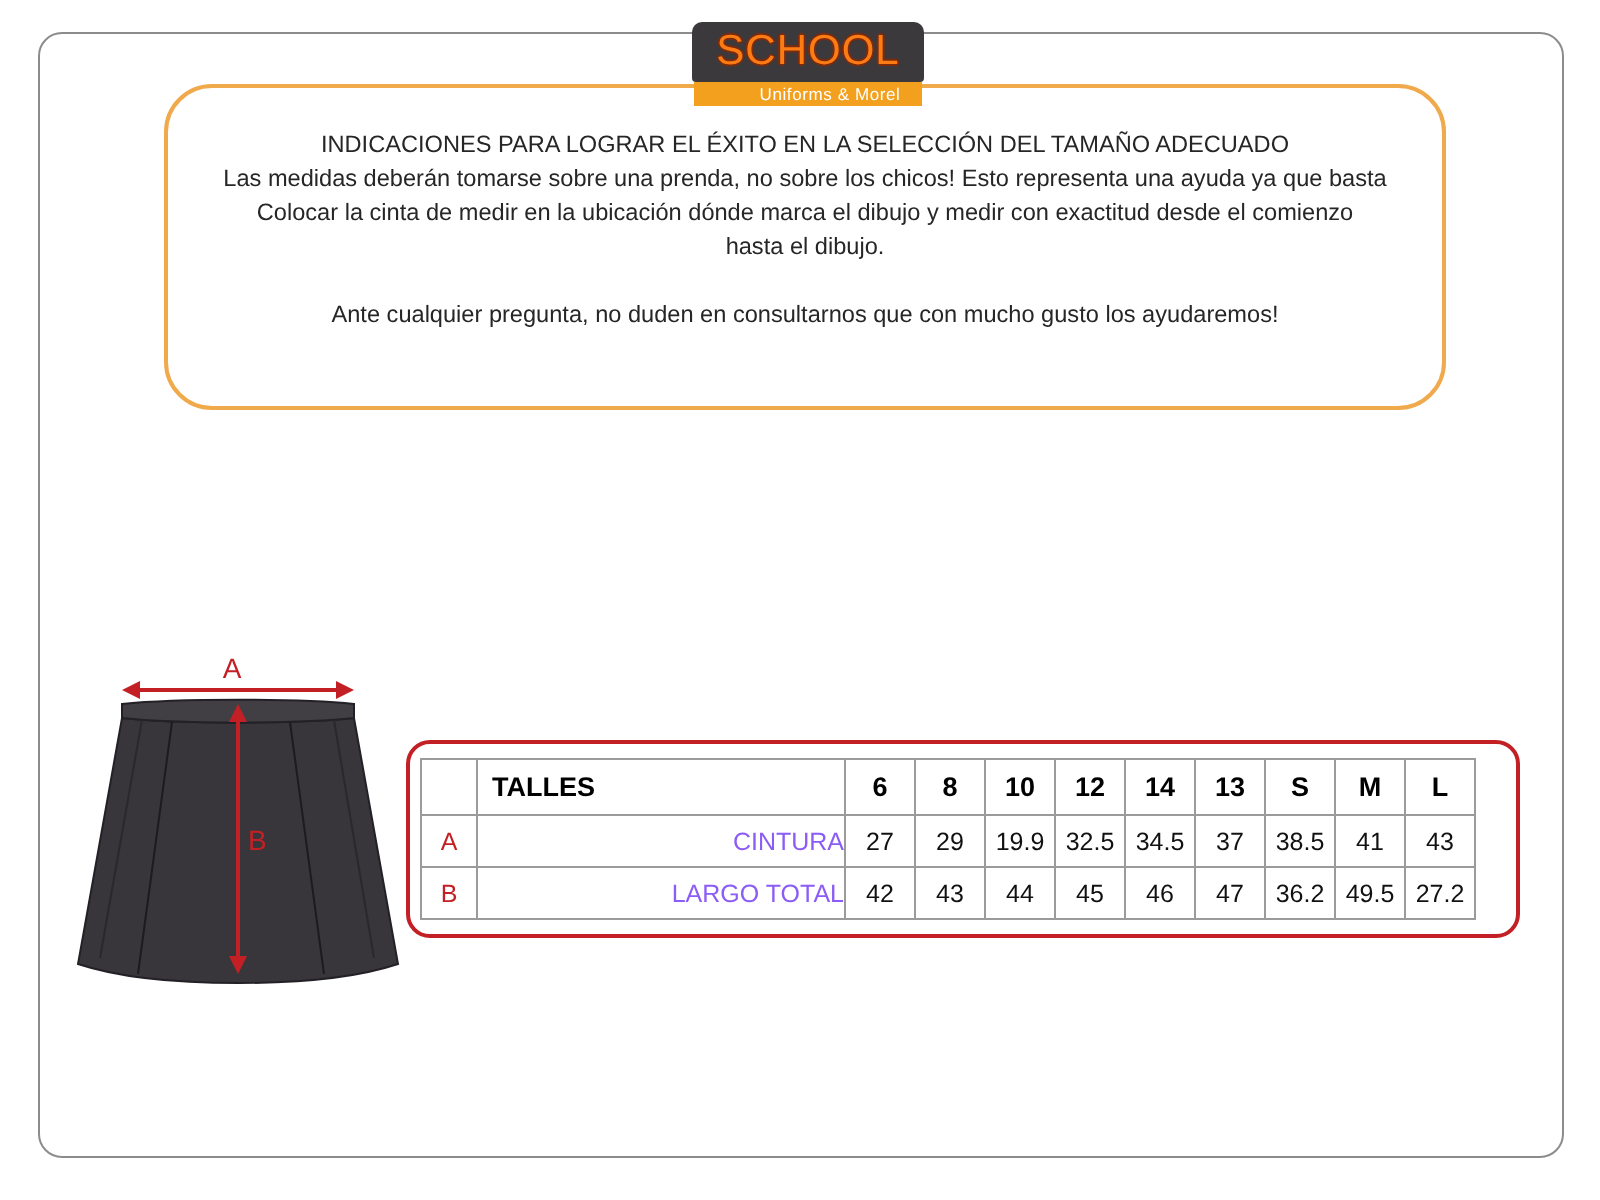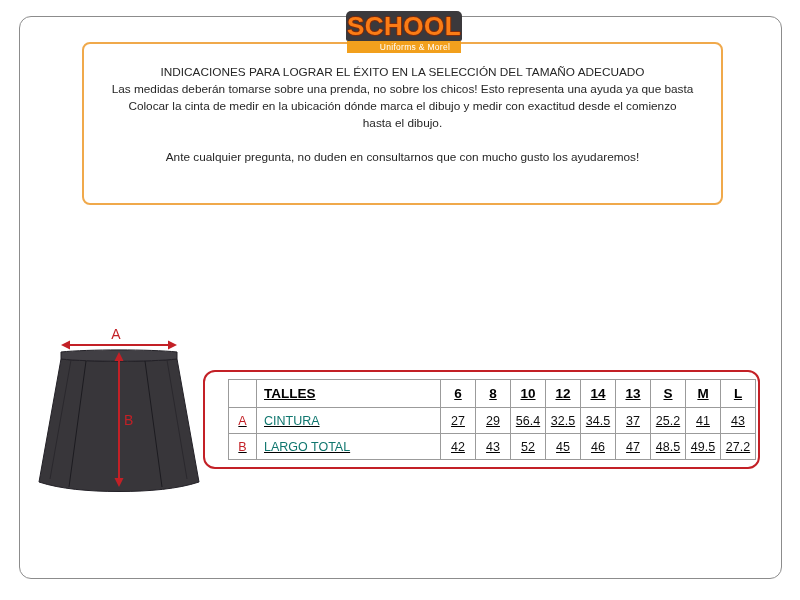--- a/index.html
+++ b/index.html
@@ -12,63 +12,63 @@
     position:absolute; left:19px; top:16px; width:763px; height:563px;
     border:1px solid #8c8c8c; border-radius:12px;
   }
   
   .logo-box {
     position:absolute; left:346px; top:11px; width:116px; height:30px;
     background:#3b393c; border-radius:5px 5px 2px 2px; z-index:3;
     display:flex; align-items:center; justify-content:center;
   }
   .logo-title {
-    font-size:26px; font-weight:bold; letter-spacing:0.5px; color:#fb7c15;
+    font-size:21px; font-weight:normal; letter-spacing:0.5px; color:#fb7c15;
     text-shadow:-1px 0 #7d2b0c, 1px 0 #7d2b0c, 0 -1px #7d2b0c, 0 1px #7d2b0c;
   }
   .logo-strip {
     position:absolute; left:347px; top:41px; width:114px; height:12px;
     background:#f2a01d; z-index:3;
     display:flex; align-items:center; justify-content:center;
   }
   .logo-strip span { font-size:8.5px; color:#ffffff; letter-spacing:0.3px;padding-left:22px; }
   
   .instr-box {
     position:absolute; left:82px; top:42px; width:641px; height:163px;
-    border:2px solid #f0a94b; border-radius:8px; background:#ffffff; z-index:2;
+    border:2px solid #f0a94b; border-radius:24px; background:#ffffff; z-index:2;
     text-align:center; padding-top:20px;
     font-size:11.8px; line-height:17px; color:#262626;
   }
   .instr-line { height:17px; white-space:nowrap; }
   
   .skirt-svg { position:absolute; left:28px; top:326px; width:182px; height:170px; }
   
   .section-title {
     position:absolute; right:66px; top:345px; width:200px; text-align:right;
     font-size:18.5px; color:#c32026; letter-spacing:0.5px; z-index:2;
   }
   
   .table-frame {
     position:absolute; left:203px; top:370px; width:557px; height:99px;
     border:2px solid #c32026; border-radius:12px; background:#ffffff;
   }
   table.size-table {
-    position:absolute; left:228px; top:379px; width:527px;
-    border-collapse:collapse; table-layout:fixed; background:#ffffff;text-decoration:underline;
+    position:absolute; left:210px; top:379px; width:527px;
+    border-collapse:collapse; table-layout:fixed; background:#ffffff;
   }
   table.size-table th, table.size-table td {
     border:1px solid #9b9b9b; overflow:hidden;
   }
   table.size-table thead tr { height:28px; }
   table.size-table tbody tr { height:26px; }
   th.corner { }
   th.talles { text-align:left; padding-left:7px; font-size:13.5px; color:#000; }
   th.size { text-align:center; font-size:13.5px; color:#000; }
   td.rowkey { text-align:center; font-size:12.5px; color:#c32026; }
-  td.rowlabel { text-align:left; padding-left:7px; font-size:12.5px; color:#0f766e; }
+  td.rowlabel { text-align:right; padding-left:7px; font-size:12.5px; color:#8b5cf6; }
   td.val { text-align:center; font-size:12.5px; color:#111; }
 </style>
 </head>
 <body>
 
 <div class="page">
 
   <div class="outer-border"></div>
 
   <div class="logo-box">
@@ -144,37 +144,37 @@
         <th class="size">M</th>
         <th class="size">L</th>
       </tr>
     </thead>
     <tbody>
       <tr>
         <td class="rowkey">A</td>
         <td class="rowlabel">CINTURA</td>
         <td class="val">27</td>
         <td class="val">29</td>
-        <td class="val">56.4</td>
+        <td class="val">19.9</td>
         <td class="val">32.5</td>
         <td class="val">34.5</td>
         <td class="val">37</td>
-        <td class="val">25.2</td>
+        <td class="val">38.5</td>
         <td class="val">41</td>
         <td class="val">43</td>
       </tr>
       <tr>
         <td class="rowkey">B</td>
         <td class="rowlabel">LARGO TOTAL</td>
         <td class="val">42</td>
         <td class="val">43</td>
-        <td class="val">52</td>
+        <td class="val">44</td>
         <td class="val">45</td>
         <td class="val">46</td>
         <td class="val">47</td>
-        <td class="val">48.5</td>
+        <td class="val">36.2</td>
         <td class="val">49.5</td>
         <td class="val">27.2</td>
       </tr>
     </tbody>
   </table>
 
 </div>
 
 </body></html>

